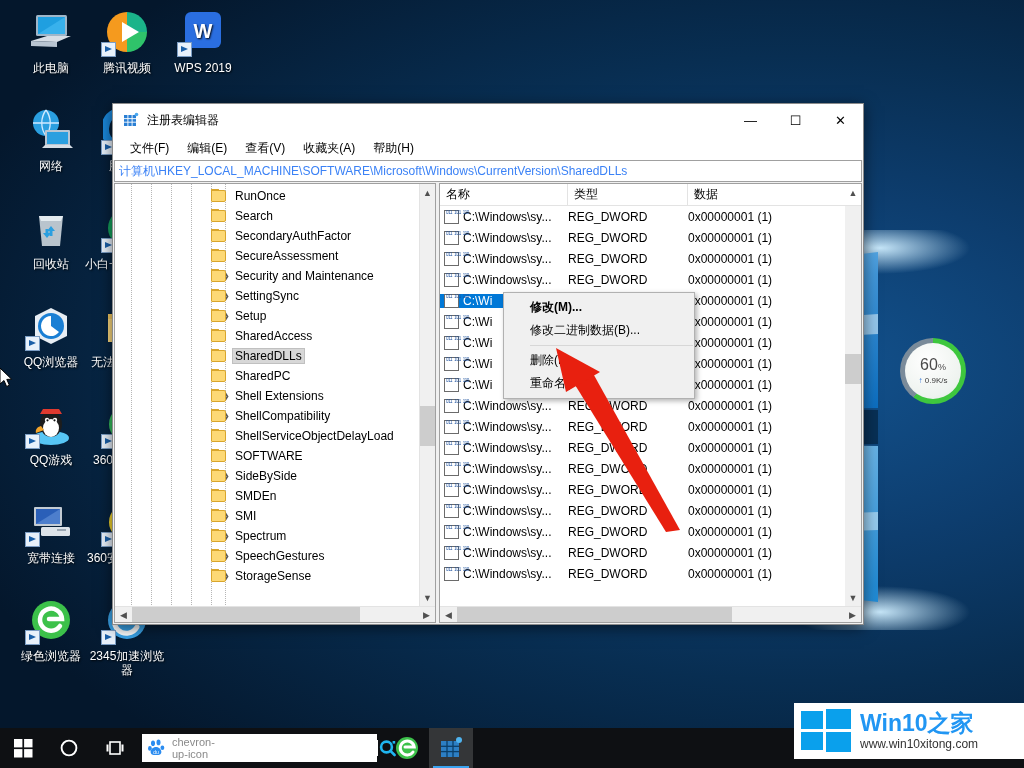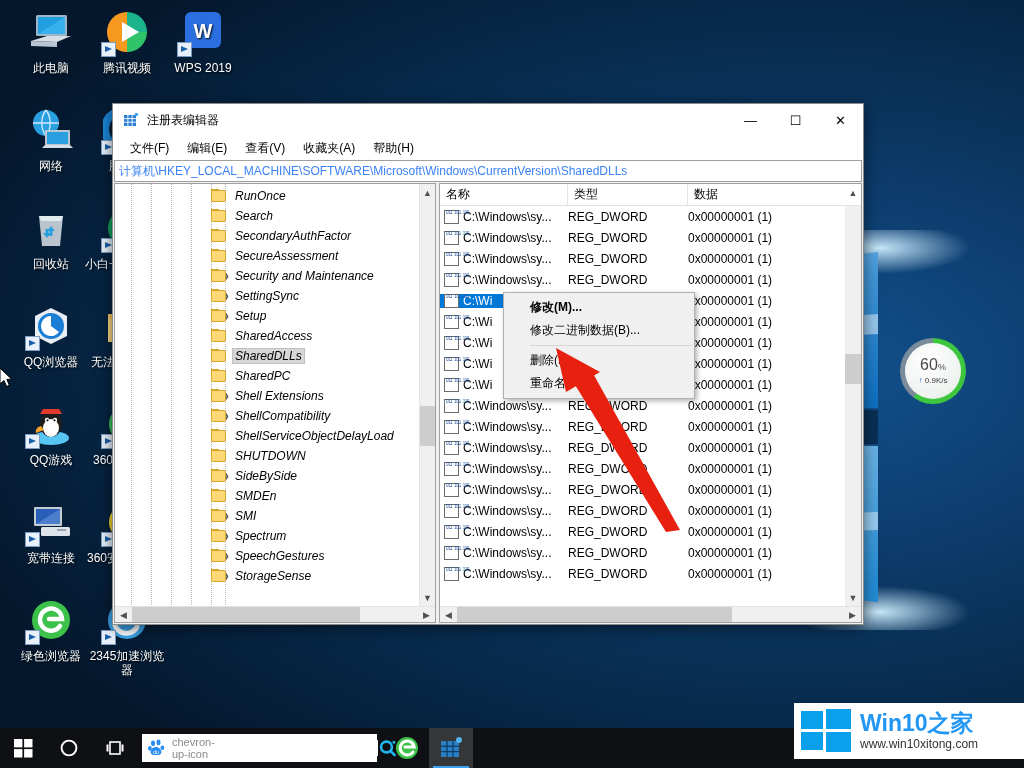--- a/index.html
+++ b/index.html
@@ -93,21 +93,21 @@
   
   #treepane {
     width: 322px; background: #fff; border: 1px solid #a0a0a0;
     display: flex; flex-direction: column; min-height: 0;
   }
   .tree-area { flex: 1; display: flex; min-height: 0; overflow: hidden; }
   .tree-rows { flex: 1; position: relative; overflow: hidden; padding-top: 2px; }
   .trow {
     height: 20px; display: flex; align-items: center;
     font-size: 12px; color: #000; white-space: nowrap;
-    padding-left: 96px; position: relative; font-style: italic;
+    padding-left: 96px; position: relative;
   }
   .trow .exp {
     position: absolute; left: 104px; width: 14px; height: 20px;
     display: flex; align-items: center; justify-content: center;
     font-size: 9px; color: #595959;
   }
   .trow .fold {
     width: 16px; height: 14px; margin-right: 5px; flex: none; position: relative;
   }
   .trow .fold .f1 {
@@ -618,21 +618,21 @@
                   <i class="f2"></i>
                   <i class="f1"></i>
                 </span>
                 <span class="tlbl">ShellServiceObjectDelayLoad</span>
               </div>
               <div class="trow">
                 <span class="fold">
                   <i class="f2"></i>
                   <i class="f1"></i>
                 </span>
-                <span class="tlbl">SHUTDOWN</span>
+                <span class="tlbl">SOFTWARE</span>
               </div>
               <div class="trow">
                 <span class="exp">❯</span>
                 <span class="fold">
                   <i class="f2"></i>
                   <i class="f1"></i>
                 </span>
                 <span class="tlbl">SideBySide</span>
               </div>
               <div class="trow">

